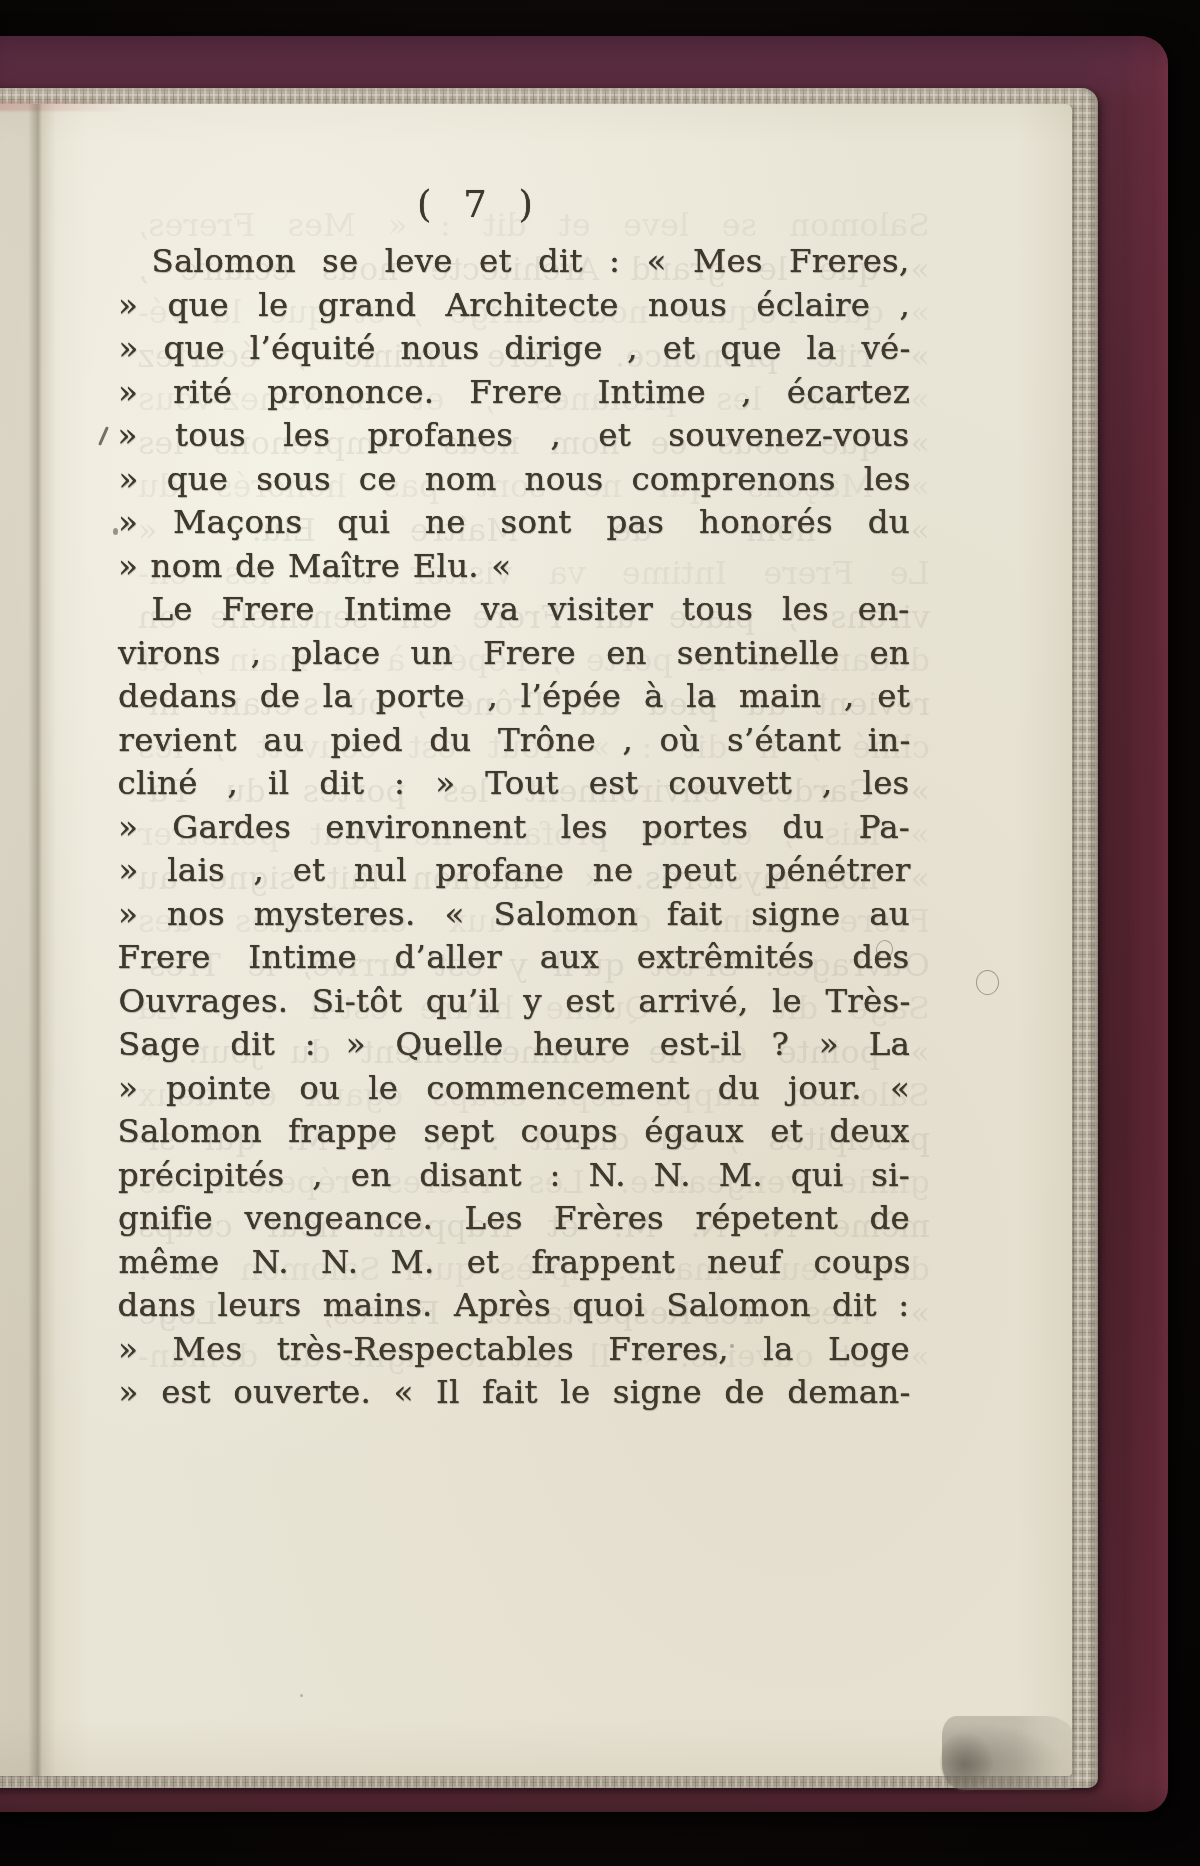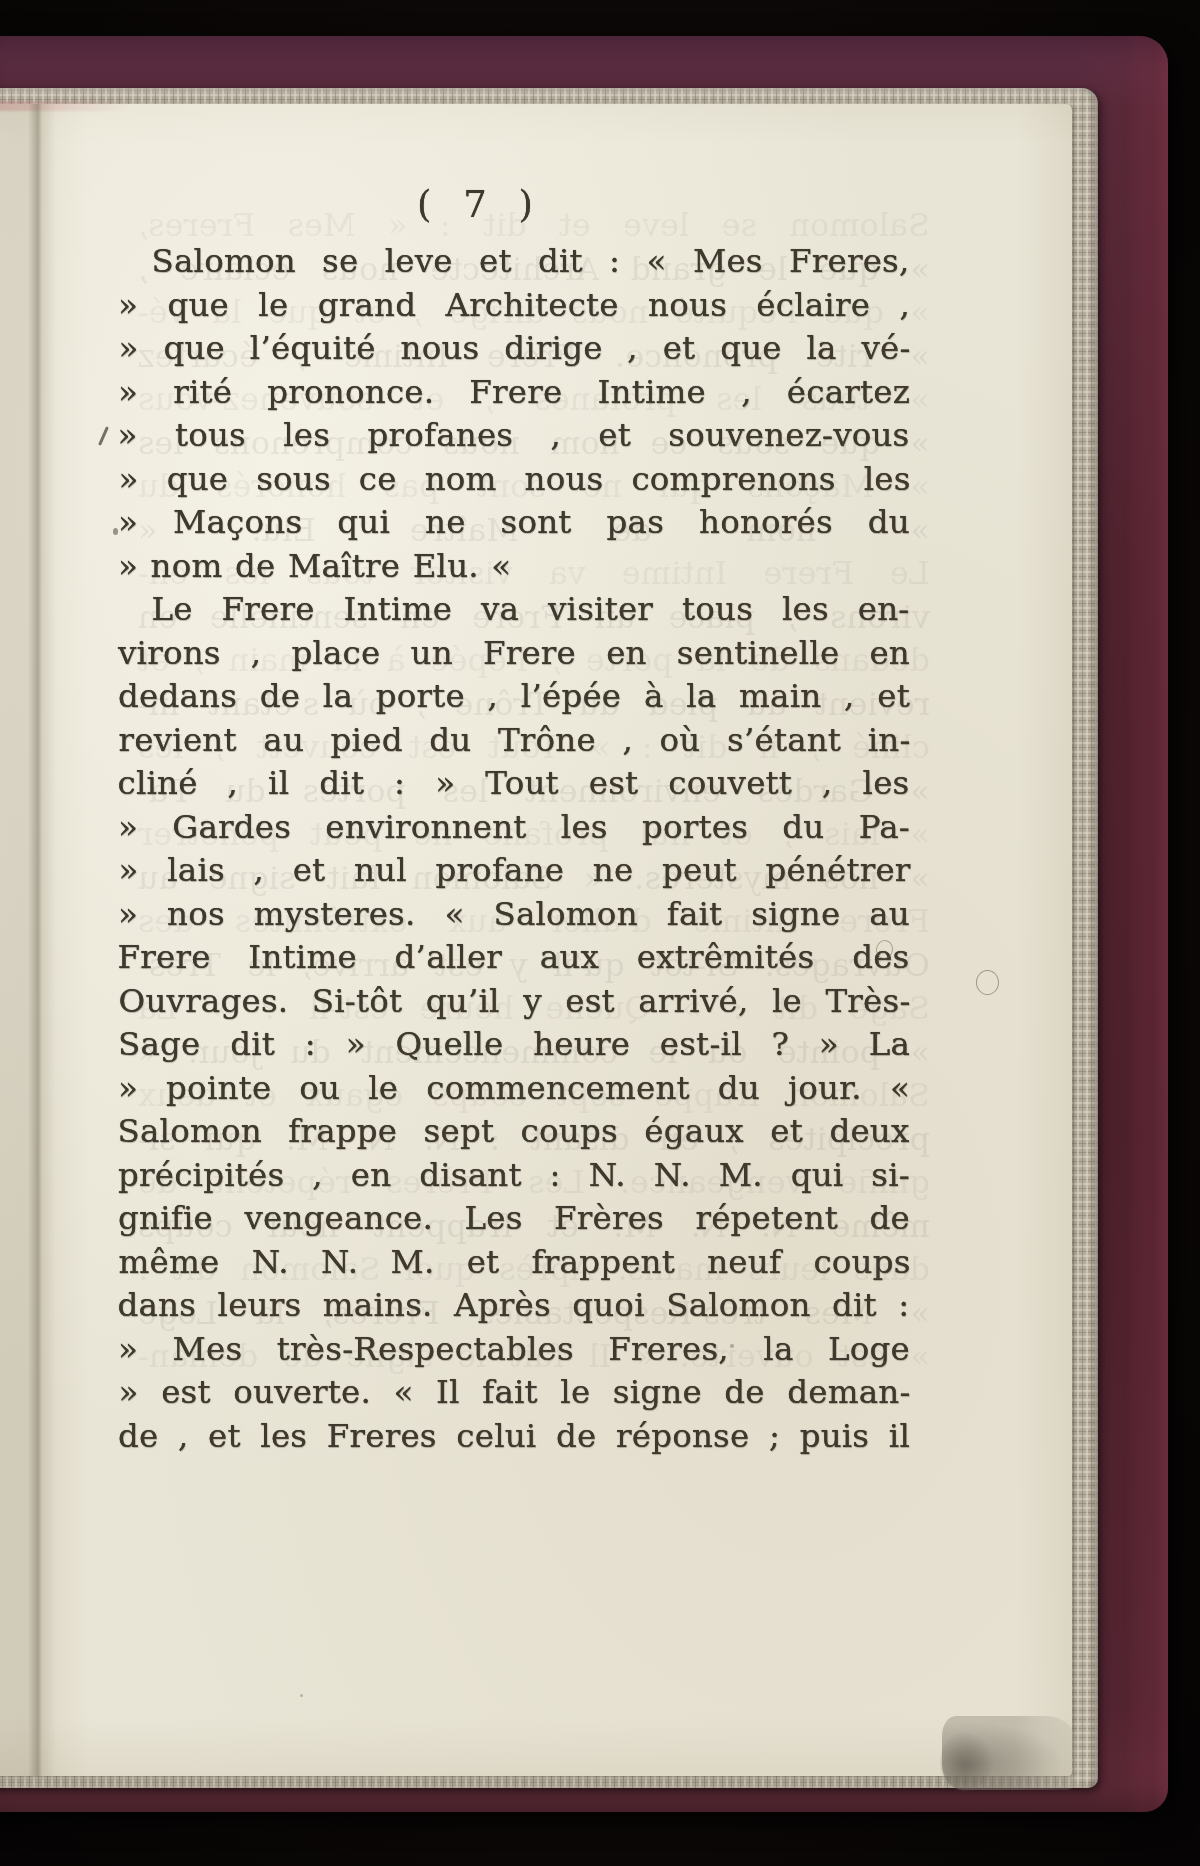--- a/index.html
+++ b/index.html
@@ -183,21 +183,20 @@
           <div class="line">Ouvrages. Si-tôt qu’il y est arrivé, le Très-</div>
           <div class="line">Sage dit : » Quelle heure est-il ? » La</div>
           <div class="line">» pointe ou le commencement du jour. «</div>
           <div class="line">Salomon frappe sept coups égaux et deux</div>
           <div class="line">précipités , en disant : N. N. M. qui si-</div>
           <div class="line">gnifie vengeance. Les Frères répetent de</div>
           <div class="line">même N. N. M. et frappent neuf coups</div>
           <div class="line">dans leurs mains. Après quoi Salomon dit :</div>
           <div class="line">» Mes très-Respectables Freres, la Loge</div>
           <div class="line">» est ouverte. « Il fait le signe de deman-</div>
-          <div class="line">de , et les Freres celui de réponse ; puis il</div>
         </div>
     </div>
 
     <div class="smudge"></div>
     <div class="smudge-dark"></div>
     <div class="ring r1"></div>
     <div class="ring r2"></div>
     <div class="stray"></div>
     <div class="dotmark"></div>
     <div class="speck1"></div>

